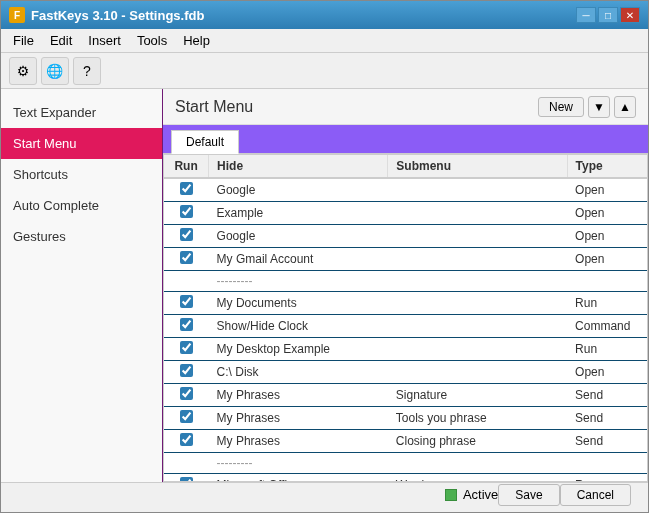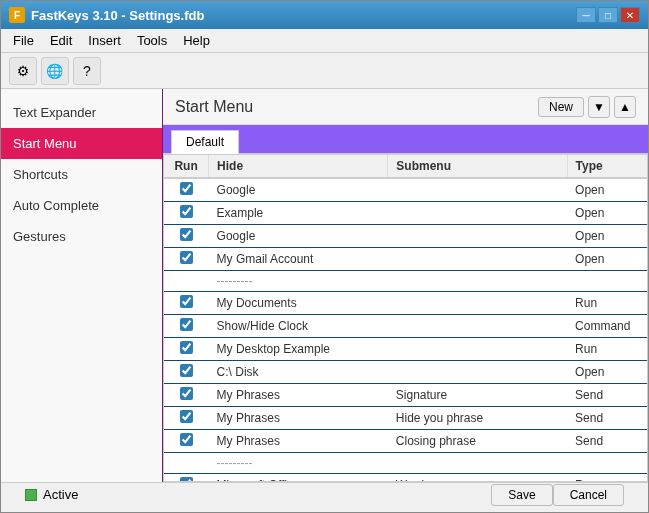--- a/index.html
+++ b/index.html
@@ -173,22 +173,22 @@
     .table-container::-webkit-scrollbar-track { background: #f0f0f0; border-left: 1px solid #ccc; }
     .table-container::-webkit-scrollbar-thumb { background: #bbb; border: 1px solid #999; }
 
     
     .status-bar {
       height: 24px;
       background: #f0f0f0;
       border-top: 1px solid #ccc;
       display: flex;
       align-items: center;
-      justify-content: space-between;
-      padding: 0 24px;
+      justify-content: flex-end;
+      padding: 0 17px;
     }
     .active-indicator { display: flex; align-items: center; gap: 6px; }
     .active-dot { width: 12px; height: 12px; background: #4caf50; border: 1px solid #388e3c; }
     .status-buttons { display: flex; }
     .status-btn {
       padding: 3px 16px;
       border: 1px solid #bbb;
       background: #f0f0f0;
       border-radius: 3px;
       cursor: pointer;
@@ -318,21 +318,21 @@
       </tr>
             <tr>
         <td class="run-col"><input type="checkbox" class="cb" checked="" style=""></td>
         <td class="menu-col">My Phrases</td>
         <td class="submenu-col">Signature</td>
         <td class="type-col">Send</td>
       </tr>
             <tr>
         <td class="run-col"><input type="checkbox" class="cb" checked="" style=""></td>
         <td class="menu-col">My Phrases</td>
-        <td class="submenu-col">Hide you phrase</td>
+        <td class="submenu-col">Tools you phrase</td>
         <td class="type-col">Send</td>
       </tr>
             <tr>
         <td class="run-col"><input type="checkbox" class="cb" checked="" style=""></td>
         <td class="menu-col">My Phrases</td>
         <td class="submenu-col">Closing phrase</td>
         <td class="type-col">Send</td>
       </tr>
             <tr class="separator-row">
         <td class="run-col"></td>

